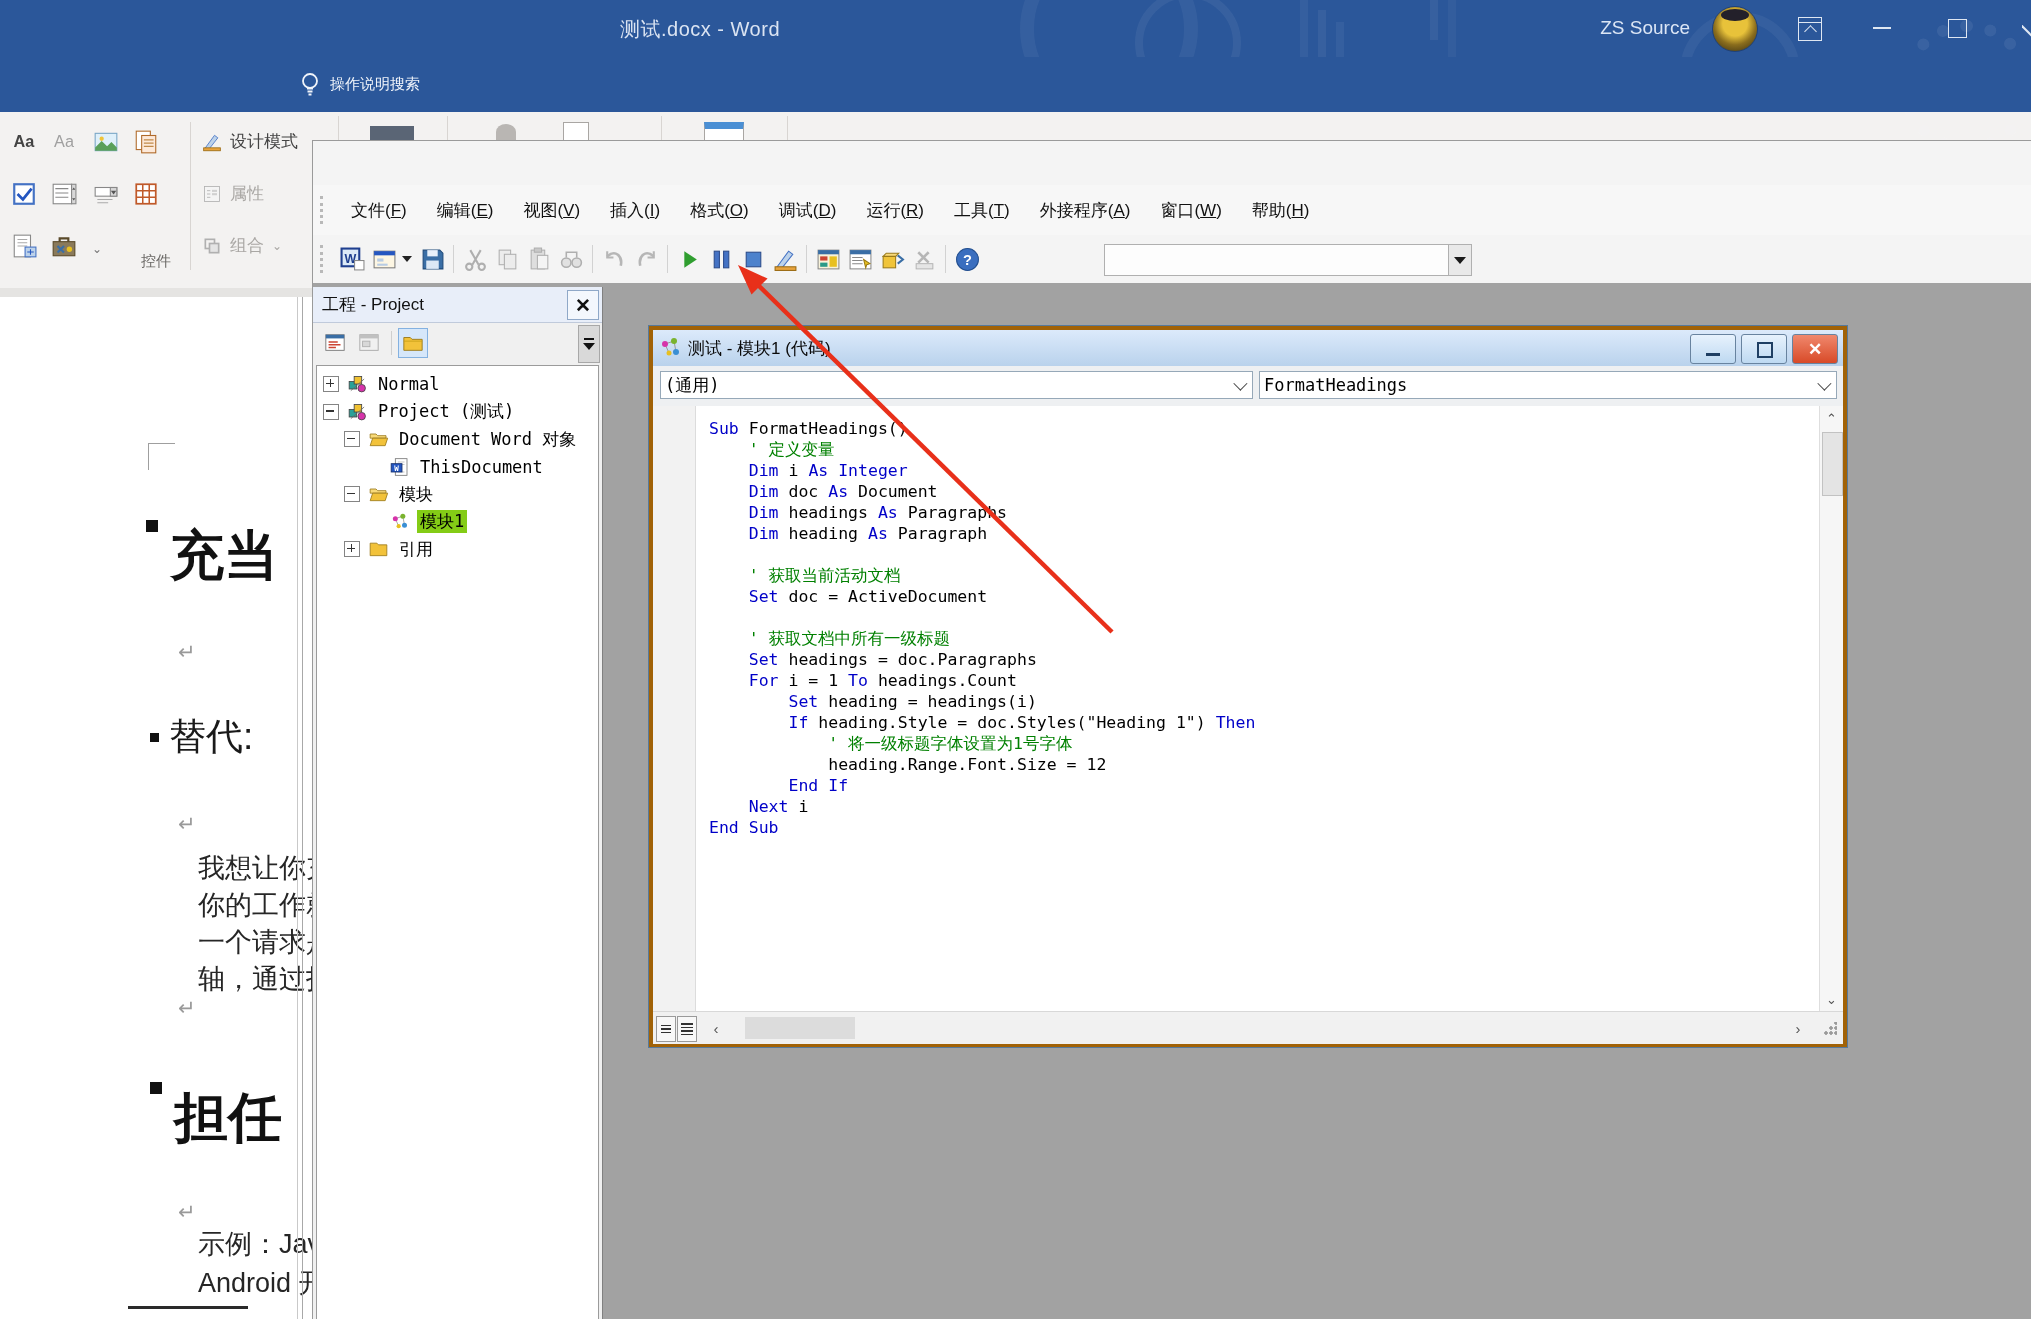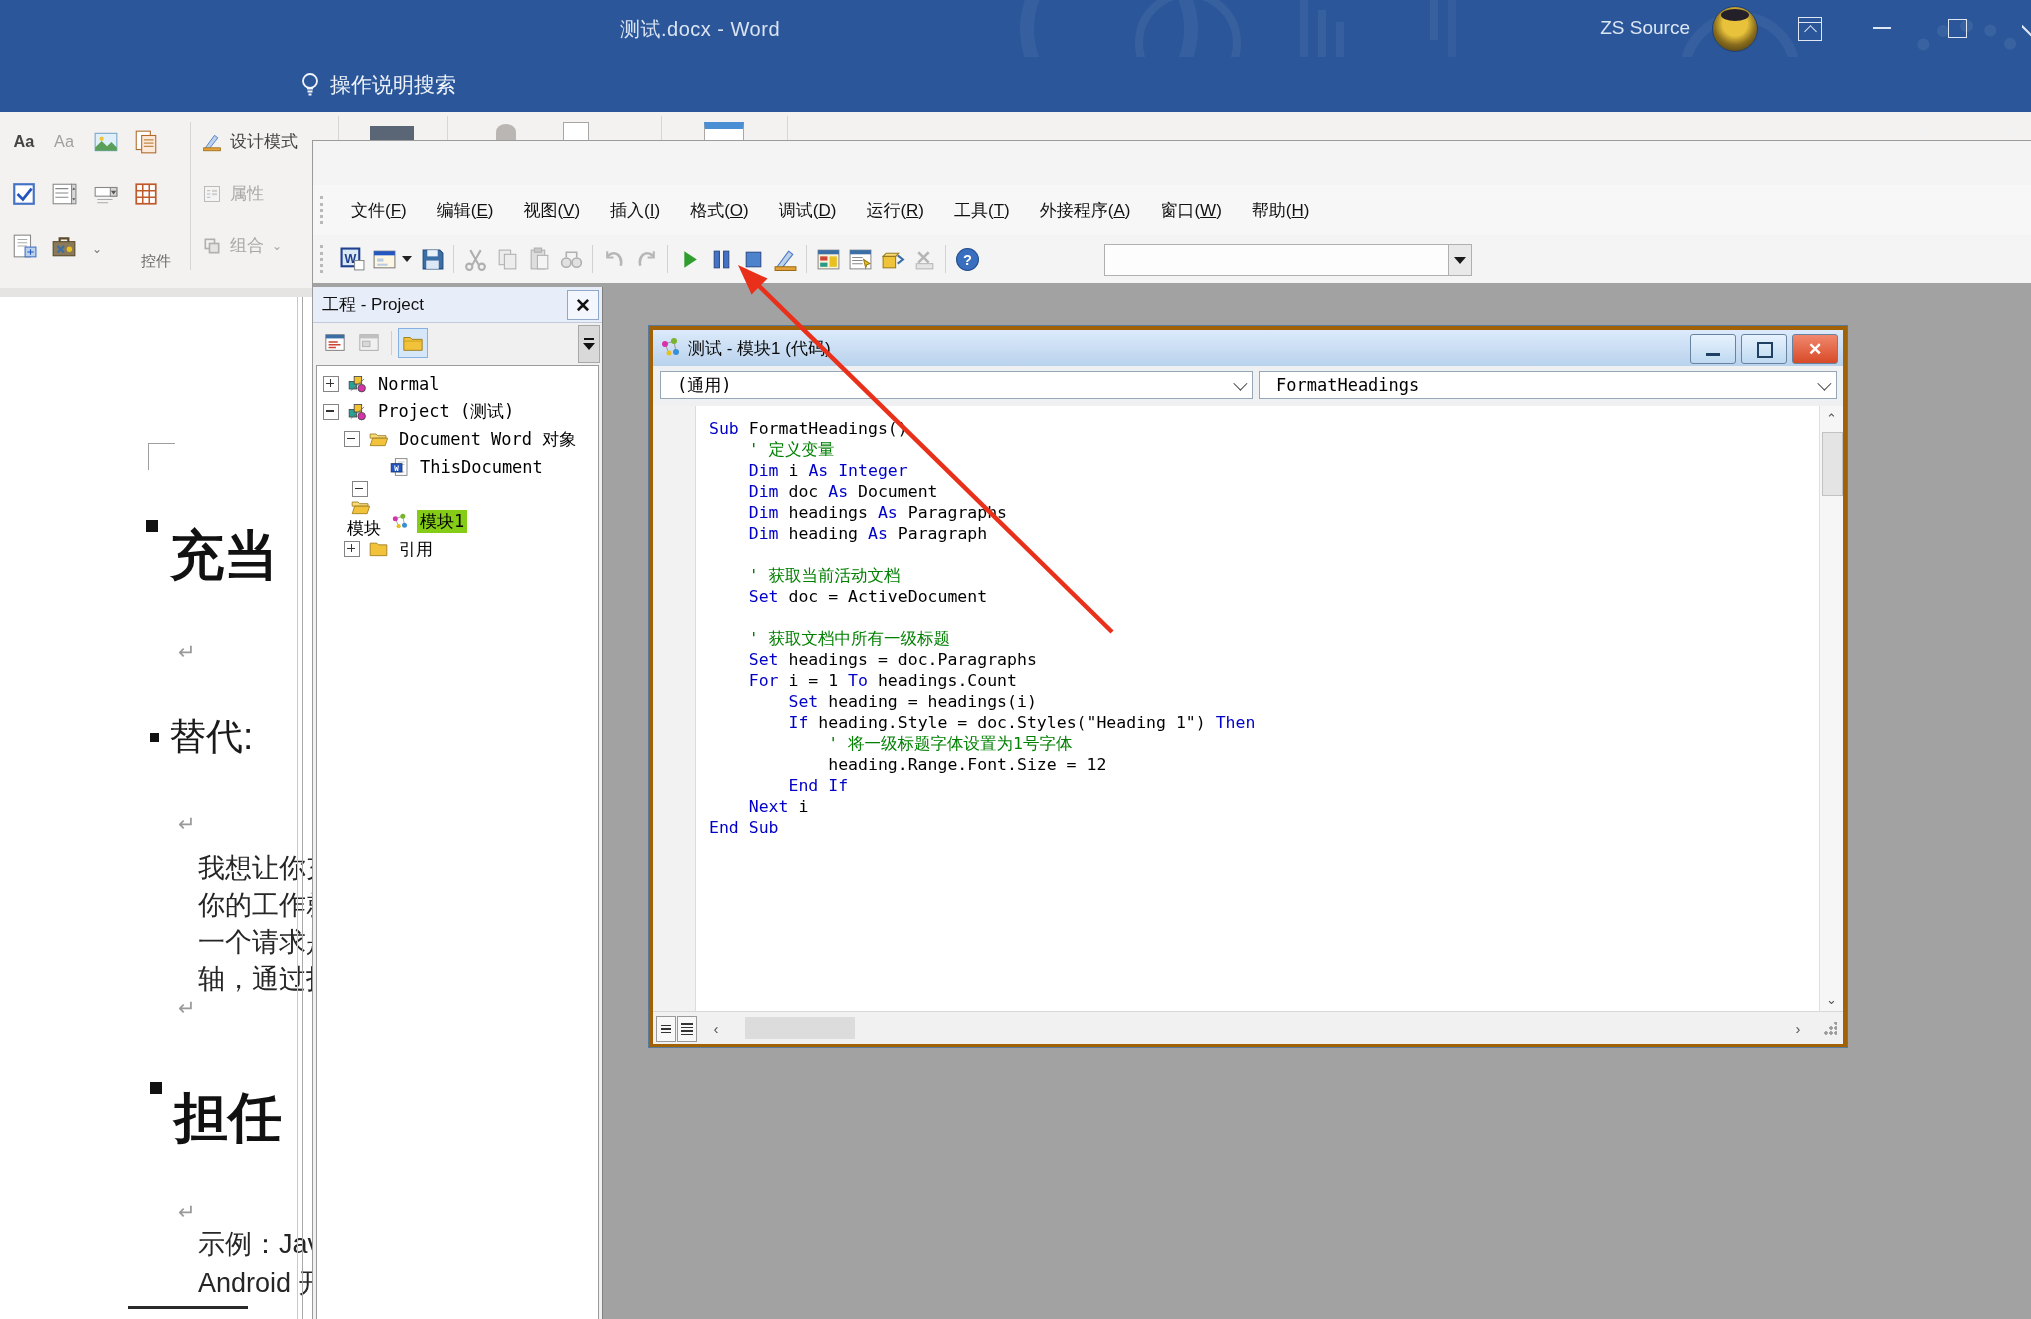--- a/index.html
+++ b/index.html
@@ -21,21 +21,21 @@
   #ribbon-display-btn:before{content:"";position:absolute;left:0;top:4px;width:22px;height:0;border-top:1.5px solid #dfe7f2}
   #ribbon-display-btn:after{content:"";position:absolute;left:7px;top:9px;width:8px;height:8px;border-left:1.5px solid #dfe7f2;border-top:1.5px solid #dfe7f2;transform:rotate(45deg)}
   #min-btn{top:27px;left:1873px;width:18px;height:2px;background:#dfe7f2}
   #max-btn{top:19px;left:1948px;width:17px;height:17px;border:1.5px solid #dfe7f2}
   #close-btn{top:16px;left:2022px;width:22px;height:22px;overflow:hidden}
   #close-btn:before{content:"";position:absolute;left:2px;top:-2px;width:2px;height:30px;background:#dfe7f2;transform:rotate(-45deg)}
   
   #tabs{left:6px;top:0;height:55px;display:flex}
   .tab{height:55px;line-height:55px;padding:0 24px;color:#f0f4fa;font-size:17px;white-space:nowrap}
   .tab.active{background:#f3f2f1;color:#3b4a5e}
-  #tellme{left:300px;top:0;height:55px;display:flex;align-items:center;color:#f0f4fa;font-size:21px;gap:10px}
+  #tellme{left:300px;top:0;height:55px;display:flex;align-items:center;color:#f0f4fa;font-size:15px;gap:10px}
   
   #ribbon{left:0;top:112px;width:2031px;height:176px;background:#f3f2f1;border-bottom:1px solid #d6d3d0;z-index:1}
   .ctl{position:absolute;width:32px;height:32px;display:flex;align-items:center;justify-content:center}
   .ctl svg{width:26px;height:26px}
   .rib-sep{position:absolute;width:1px;background:#d8d5d2}
   .rib-btn{position:absolute;display:flex;align-items:center;gap:8px;font-size:17px;color:#444}
   .rib-btn.disabled{color:#a9a7a4}
   .rib-btn svg{width:20px;height:20px}
   #controls-label{position:absolute;left:0;top:140px;width:312px;text-align:center;color:#6a6865;font-size:15px}
   .strip-icon{position:absolute}
@@ -102,21 +102,21 @@
   #codewin-inner{position:absolute;left:4px;top:4px;right:4px;bottom:4px;background:#eef0f2}
   #code-titlebar{left:0;top:0;width:100%;height:36px;background:linear-gradient(#dceafb,#b9d2ec);display:flex;align-items:center;border-bottom:1px solid #9fb8d2}
   #code-title{font-size:17px;color:#0a0a0a;margin-left:6px}
   #code-btns{position:absolute;right:5px;top:4px;display:flex;gap:5px}
   .cwbtn{width:44px;height:28px;border:1px solid #68839f;border-radius:3px;background:linear-gradient(#e7f2fd,#bed9f1);position:relative}
   .cwbtn.close{background:linear-gradient(#f0886d,#d84a28);display:flex;align-items:center;justify-content:center;color:#fff;font-weight:bold;font-size:17px;font-family:"Liberation Sans",sans-serif}
   .cwbtn.min:before{content:"";position:absolute;left:15px;bottom:7px;width:14px;height:3px;background:#1f3f63}
   .cwbtn.restore:before{content:"";position:absolute;left:15px;top:7px;width:12px;height:12px;border:2px solid #1f3f63}
   #combo-row{left:0;top:36px;width:100%;height:40px;background:#eef0f2}
   .combo{position:absolute;top:5px;height:28px;background:#fff;border:1px solid #96a8b8;display:flex;align-items:center;
-         font-family:"DejaVu Sans Mono",monospace;font-size:17px;color:#000;padding-left:16px;box-sizing:border-box}
+         font-family:"DejaVu Sans Mono",monospace;font-size:17px;color:#000;padding-left:4px;box-sizing:border-box}
   .combo .caret{position:absolute;right:8px;top:8px;width:9px;height:9px;border-right:1.5px solid #444;border-bottom:1.5px solid #444;transform:rotate(45deg) translateY(-2px)}
   #combo-general{left:7px;width:593px}
   #combo-proc{left:606px;width:578px}
   #code-area{left:0;top:76px;width:100%;height:605px;background:#fff}
   #code-gutter{left:0;top:0;width:42px;height:100%;background:#f2f2f2;border-right:1px solid #dcdcdc}
   #code-text{left:56px;top:12px;right:30px;bottom:0;font-family:"DejaVu Sans Mono",monospace;font-size:16.5px;line-height:21px;white-space:pre;color:#000}
   .k{color:#0000c8}.c{color:#008000}
   #vscroll{right:0;top:0;width:23px;height:100%;background:#f6f6f6;border-left:1px solid #dedede}
   .sbtn{position:absolute;left:0;width:23px;height:24px;display:flex;align-items:center;justify-content:center;color:#555;font-size:13px}
   #vthumb{position:absolute;left:2px;top:26px;width:19px;height:62px;background:#e4e4e4;border:1px solid #c2c2c2}
@@ -537,21 +537,21 @@
             <div class="trow" style="top: 87.5px; left: 48px;">
               <span class="expander none"></span>
               <span class="ticon"><svg viewBox="0 0 24 24">
                   <rect x="7" y="2" width="14" height="20" fill="#fff" stroke="#777"></rect>
                   <path d="M10 6h8M10 9h8M10 18h8" stroke="#bbb"></path>
                   <rect x="2" y="8" width="13" height="10" fill="#2456c0" stroke="#142e6a"></rect>
                   <text x="8.5" y="16.5" font-size="9" font-weight="bold" fill="#fff" text-anchor="middle">W</text>
                 </svg></span>
               <span class="tlabel">ThisDocument</span>
             </div>
-            <div class="trow" style="top: 115px; left: 27px; flex-direction: column;">
+            <div class="trow" style="top: 115px; left: 27px;">
               <span class="expander"></span>
               <span class="ticon"><svg viewBox="0 0 24 24">
                   <path d="M2 6h7l2 2h10v3H2z" fill="#f8da7a" stroke="#9a7a1a"></path>
                   <path d="M2 20l3-9h18l-3 9z" fill="#f2c23a" stroke="#9a7a1a"></path>
                 </svg></span>
               <span class="tlabel">模块</span>
             </div>
             <div class="trow" style="top: 142.5px; left: 48px;">
               <span class="expander none"></span>
               <span class="ticon"><svg viewBox="0 0 24 24">

